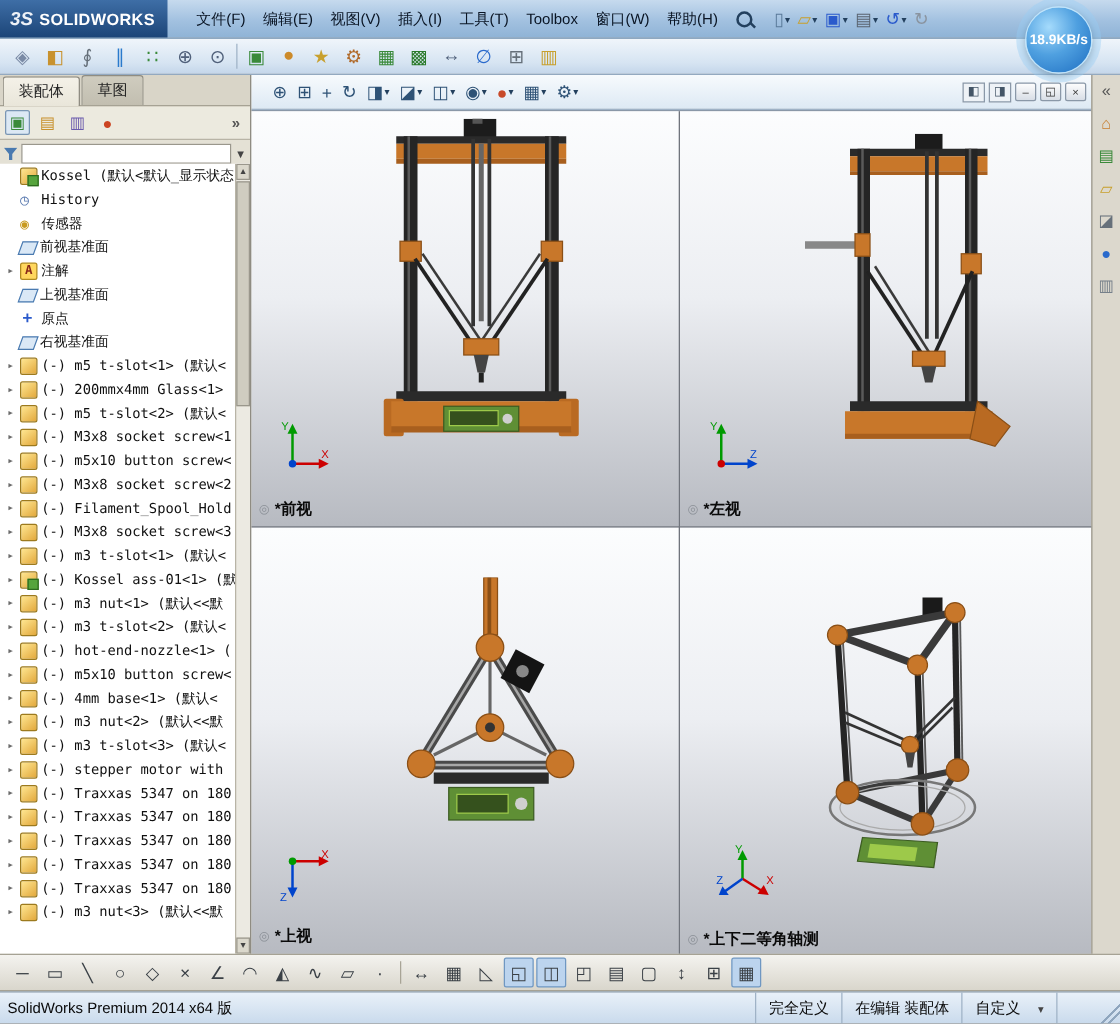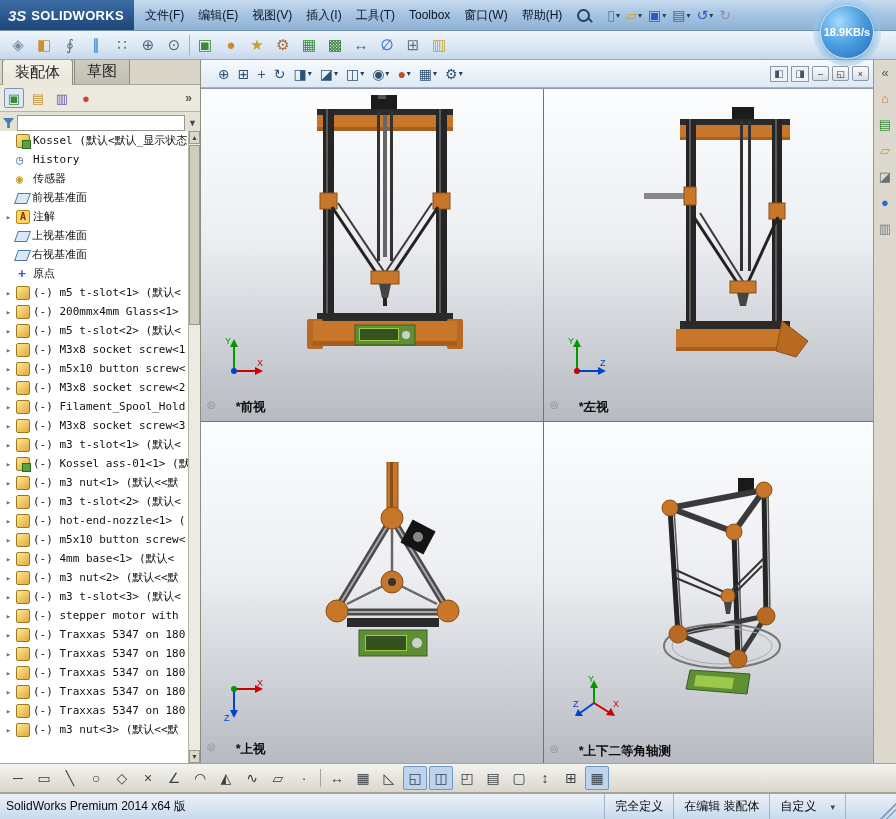--- a/index.html
+++ b/index.html
@@ -7,21 +7,21 @@
        font-family:"Liberation Sans","DejaVu Sans",sans-serif;font-size:12px;color:#111;}
 
   
   .titlebar{position:absolute;left:0;top:0;right:0;height:30px;
     background:linear-gradient(180deg,#c6daee 0%,#a2c1e0 55%,#8fb3d6 100%);
     border-bottom:1px solid #6e8eae;display:flex;align-items:center;z-index:20;}
   .logo{width:134px;height:30px;background:linear-gradient(180deg,#3e6ea6 0%,#1c4578 100%);
     color:#fff;display:flex;align-items:center;gap:5px;padding-left:8px;box-sizing:border-box;}
   .logo-mark{font-style:italic;font-weight:bold;font-size:15px;color:#eef2f8;}
   .logo-text{font-weight:bold;font-size:13px;letter-spacing:.3px;}
-  .menus{display:flex;align-items:center;margin-left:4px;}
+  .menus{display:flex;align-items:center;margin-left:16px;}
   .menu{padding:4px 7px;color:#0a1524;}
   .mag{position:relative;width:9px;height:9px;border:2px solid #23405e;border-radius:50%;margin:0 8px;}
   .mag::after{content:"";position:absolute;left:8px;top:8px;width:6px;height:2px;background:#23405e;transform:rotate(45deg);}
   .quick{display:flex;align-items:center;gap:4px;margin-left:8px;}
   .qico{display:flex;align-items:center;padding:2px 1px;}
   .qico .g{font-size:14px;line-height:14px;}
   .caret::after{content:"▾";font-size:8px;color:#23405e;margin-left:1px;}
 
   .badge{position:absolute;top:5px;right:22px;width:52px;height:52px;border-radius:50%;
     background:radial-gradient(circle at 35% 30%,#a5dbfc 0%,#4fa0e0 45%,#1c6cc0 100%);
@@ -35,21 +35,21 @@
   .tbrow{display:flex;align-items:center;gap:2px;}
   .tbico{width:24px;height:24px;display:flex;align-items:center;justify-content:center;font-size:15px;border-radius:2px;}
   .tbico.sep{width:3px;height:20px;}
   .tbico.sep::before{content:"";display:block;width:1px;height:20px;background:#9fb2c6;}
 
   
   .left-panel{position:absolute;left:0;top:60px;width:201px;bottom:56px;background:#eceadf;
     border-right:1px solid #8f8c82;box-sizing:border-box;z-index:10;}
   .tabs{display:flex;height:24px;align-items:flex-end;background:#d9d5c8;border-bottom:1px solid #a6a294;padding-left:2px;}
   .tab{padding:3px 12px 3px;border:1px solid #8f8c82;border-bottom:none;border-radius:3px 3px 0 0;
-    background:linear-gradient(#cfccbf,#c2beb0);margin-right:1px;font-size:15px;color:#222;text-align:center;}
+    background:linear-gradient(#cfccbf,#c2beb0);margin-right:1px;font-size:12px;color:#222;text-align:center;}
   .tab.active{background:linear-gradient(#f4f1e8,#e9e6da);position:relative;top:1px;}
   .pane-icons{height:26px;display:flex;align-items:center;gap:4px;padding:0 4px;border-bottom:1px solid #b8b4a6;}
   .pico{width:18px;height:18px;display:flex;align-items:center;justify-content:center;font-size:13px;border:1px solid transparent;}
   .pico.first{border:1px solid #7a96b4;background:#dce8f4;border-radius:2px;}
   .chev{margin-left:auto;color:#555;font-weight:bold;padding-right:4px;}
   .filterrow{height:20px;display:flex;align-items:center;gap:3px;padding:1px 3px;border-bottom:1px solid #b8b4a6;background:#e4e1d5;}
   .funnel{width:11px;height:10px;background:#4a7ab0;clip-path:polygon(0 0,100% 0,62% 52%,62% 100%,38% 100%,38% 52%);}
   .filter-input{flex:1;height:14px;border:1px solid #9a978c;background:#fff;font-size:10px;padding:0 2px;}
   .filter-caret{color:#444;font-size:9px;}
 
@@ -93,21 +93,21 @@
   .q-tl{left:0;top:0;width:342px;height:332px;}
   .q-tr{left:343px;top:0;right:0;height:332px;}
   .q-bl{left:0;top:333px;width:342px;bottom:0;}
   .q-br{left:343px;top:333px;right:0;bottom:0;}
   .vdiv{position:absolute;left:342px;top:0;bottom:0;width:1px;background:#70747c;z-index:5;}
   .hdiv{position:absolute;top:332px;left:0;right:0;height:1px;background:#70747c;z-index:5;}
 
   .model{position:absolute;}
   .triad{position:absolute;left:22px;bottom:42px;}
   .q-br .triad{left:28px;bottom:40px;}
-  .vplabel{position:absolute;left:6px;bottom:5px;display:flex;align-items:flex-start;gap:20px;
+  .vplabel{position:absolute;left:6px;bottom:5px;display:flex;align-items:center;gap:4px;
     font-weight:bold;font-size:12.5px;color:#0a0a0a;}
   .vl-icon{color:#8a8f96;font-size:10px;font-weight:normal;}
   .vl-icon::before{content:"◎";}
 
   
   .right-rail{position:absolute;right:0;top:60px;width:23px;bottom:56px;background:#dcd8cd;
     border-left:1px solid #9a978c;box-sizing:border-box;display:flex;flex-direction:column;align-items:center;padding-top:4px;gap:9px;}
   .rico{width:17px;height:17px;display:flex;align-items:center;justify-content:center;font-size:13px;}
 
   
@@ -320,28 +320,28 @@
             </div>
 
             <div class="trow">
               <span class="expander"></span>
               <span class="tico t-plane"></span>
               <span class="tlabel">上视基准面</span>
             </div>
 
             <div class="trow">
               <span class="expander"></span>
+              <span class="tico t-origin"></span>
+              <span class="tlabel">原点</span>
+            </div>
+
+            <div class="trow">
+              <span class="expander"></span>
               <span class="tico t-plane"></span>
               <span class="tlabel">右视基准面</span>
-            </div>
-
-            <div class="trow">
-              <span class="expander"></span>
-              <span class="tico t-origin"></span>
-              <span class="tlabel">原点</span>
             </div>
 
 
             <div class="trow">
               <span class="expander expand"></span>
               <span class="tico t-part"></span>
               <span class="tlabel">(-) m5 t-slot&lt;1&gt; (默认&lt;</span>
             </div>
 
             <div class="trow">

